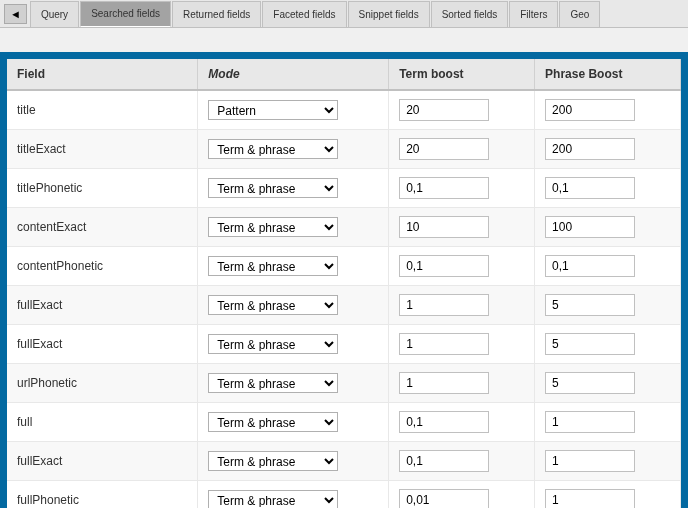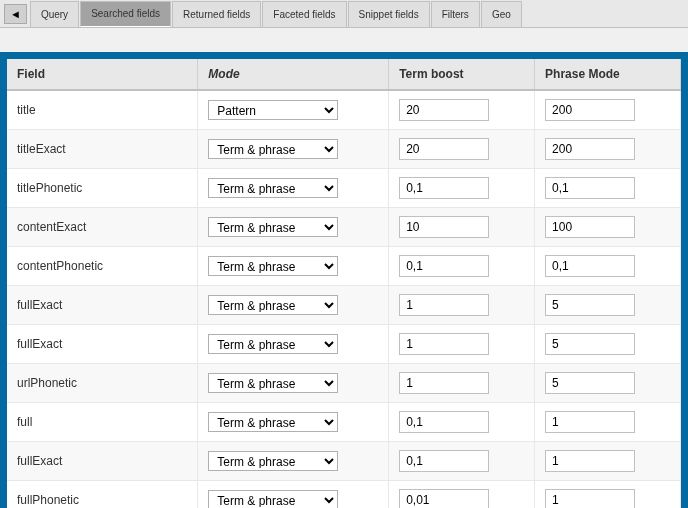--- a/index.html
+++ b/index.html
@@ -121,32 +121,33 @@
 </head>
 <body>
 
 <div class="tabs-bar">
   <button class="tab-nav-btn">◄</button>
   <div class="tab">Query</div>
   <div class="tab active">Searched fields</div>
   <div class="tab">Returned fields</div>
   <div class="tab">Faceted fields</div>
   <div class="tab">Snippet fields</div>
+  <div class="tab">Sorted fields</div>
   <div class="tab">Filters</div>
   <div class="tab">Geo</div>
 </div>
 
 <div class="table-container">
   <table>
     <thead>
       <tr>
         <th class="col-field">Field</th>
         <th class="col-mode">Mode</th>
         <th class="col-term">Term boost</th>
-        <th class="col-phrase">Phrase Mode</th>
+        <th class="col-phrase">Phrase Boost</th>
       </tr>
     </thead>
     <tbody id="table-body">
     <tr>
           <td class="field-name">title</td>
           <td class="mode-col"><select><option value="Pattern">Pattern</option><option value="Term &amp; phrase">Term &amp; phrase</option><option value="Term only">Term only</option><option value="Phrase only">Phrase only</option></select></td>
           <td class="boost-col"><input type="text" value="20" style=""></td>
           <td class="phrase-boost-col"><input type="text" value="200" style=""></td>
         </tr>
         <tr>

